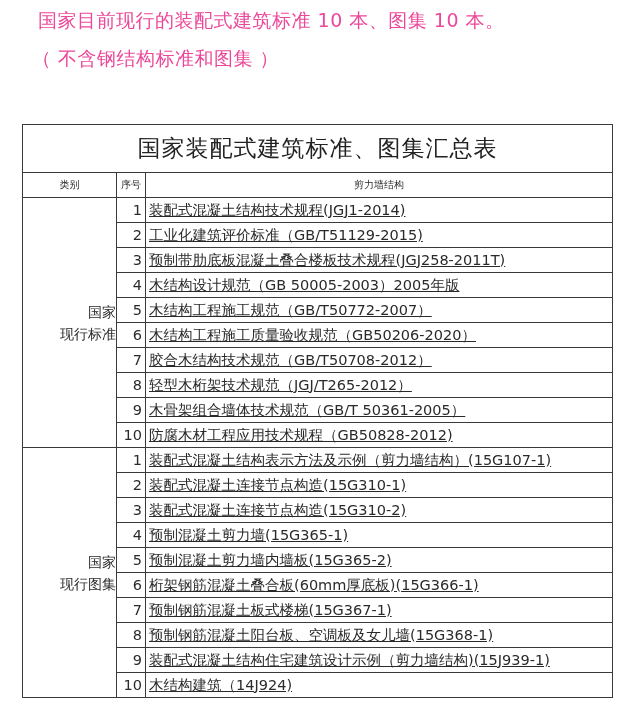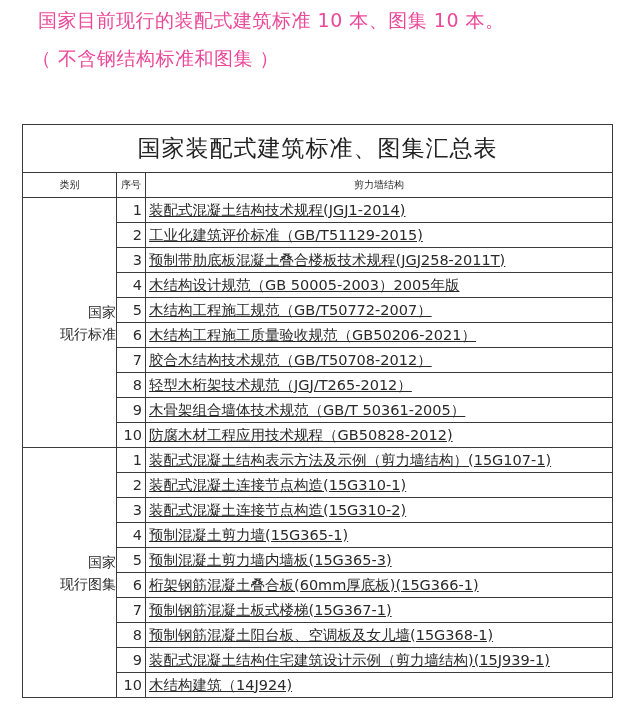--- a/index.html
+++ b/index.html
@@ -64,21 +64,21 @@
       <tr>
         <td class="seq">4</td>
         <td class="name">木结构设计规范（GB 50005-2003）2005年版</td>
       </tr>
       <tr>
         <td class="seq">5</td>
         <td class="name">木结构工程施工规范（GB/T50772-2007）</td>
       </tr>
       <tr>
         <td class="seq">6</td>
-        <td class="name">木结构工程施工质量验收规范（GB50206-2021）</td>
+        <td class="name">木结构工程施工质量验收规范（GB50206-2020）</td>
       </tr>
       <tr>
         <td class="seq">7</td>
         <td class="name">胶合木结构技术规范（GB/T50708-2012）</td>
       </tr>
       <tr>
         <td class="seq">8</td>
         <td class="name">轻型木桁架技术规范（JGJ/T265-2012）</td>
       </tr>
       <tr>
@@ -104,21 +104,21 @@
       <tr>
         <td class="seq">3</td>
         <td class="name">装配式混凝土连接节点构造(15G310-2)</td>
       </tr>
       <tr>
         <td class="seq">4</td>
         <td class="name">预制混凝土剪力墙(15G365-1)</td>
       </tr>
       <tr>
         <td class="seq">5</td>
-        <td class="name">预制混凝土剪力墙内墙板(15G365-3)</td>
+        <td class="name">预制混凝土剪力墙内墙板(15G365-2)</td>
       </tr>
       <tr>
         <td class="seq">6</td>
         <td class="name">桁架钢筋混凝土叠合板(60mm厚底板)(15G366-1)</td>
       </tr>
       <tr>
         <td class="seq">7</td>
         <td class="name">预制钢筋混凝土板式楼梯(15G367-1)</td>
       </tr>
       <tr>

